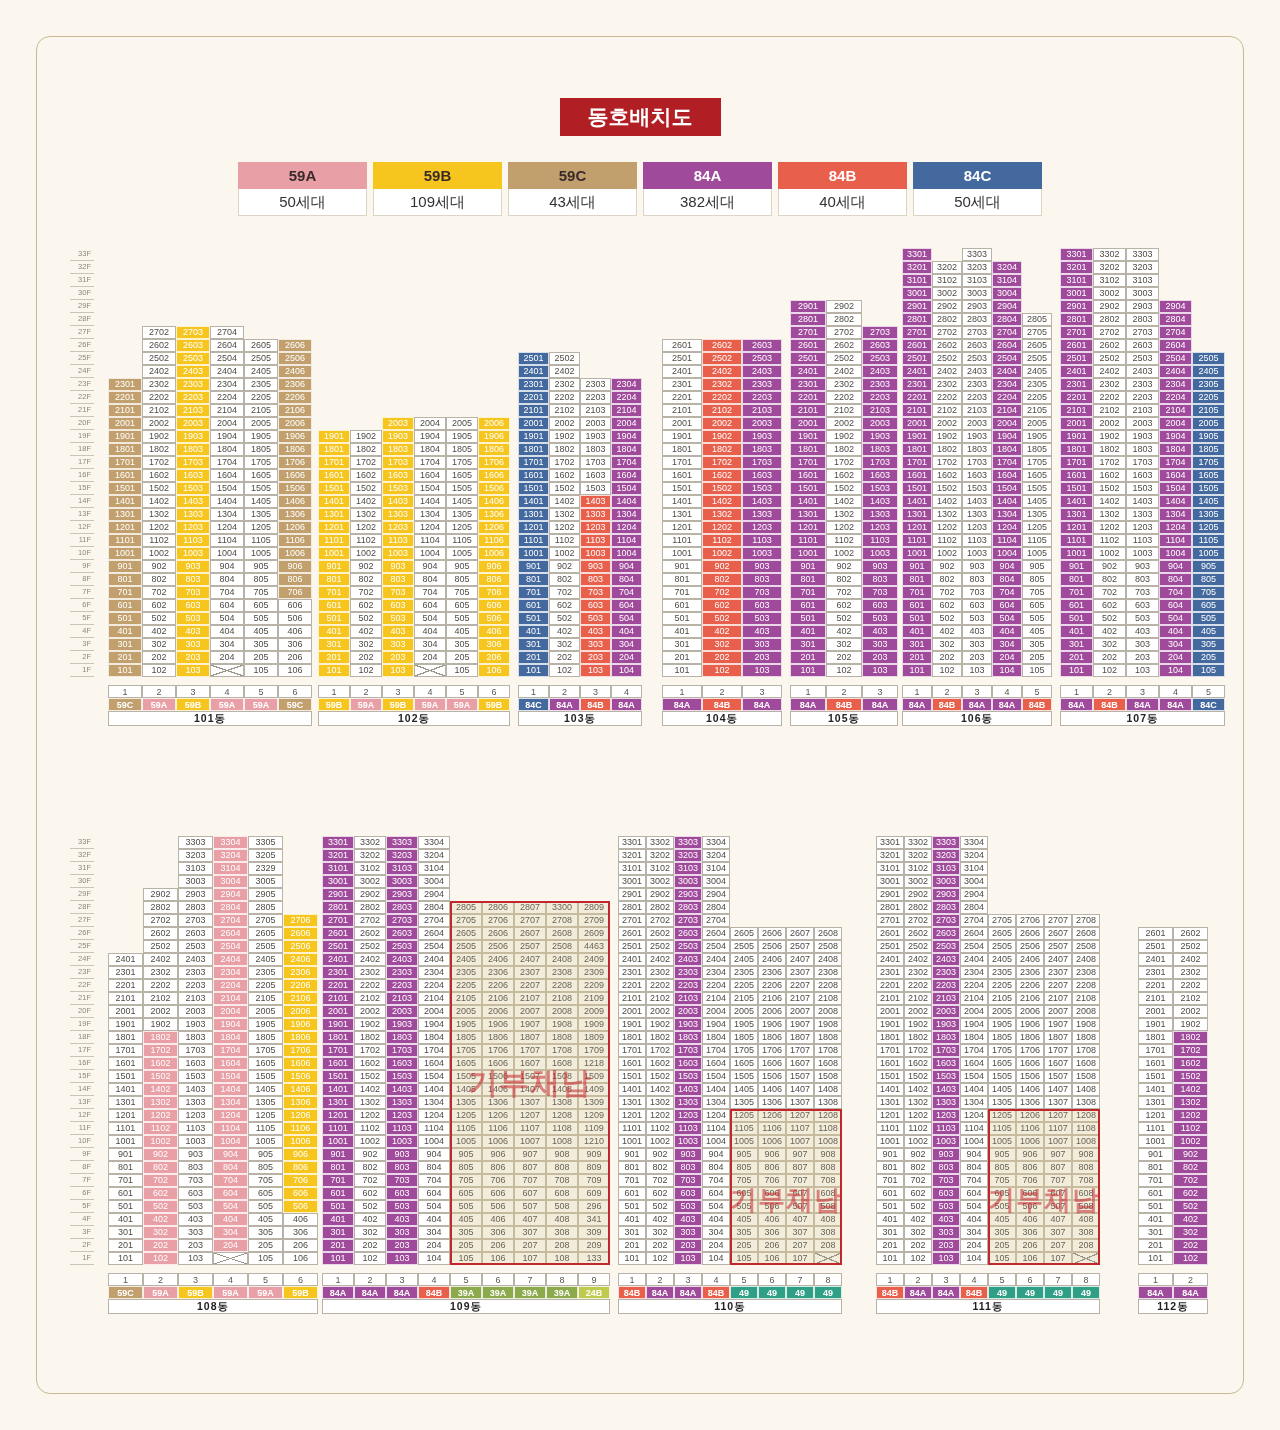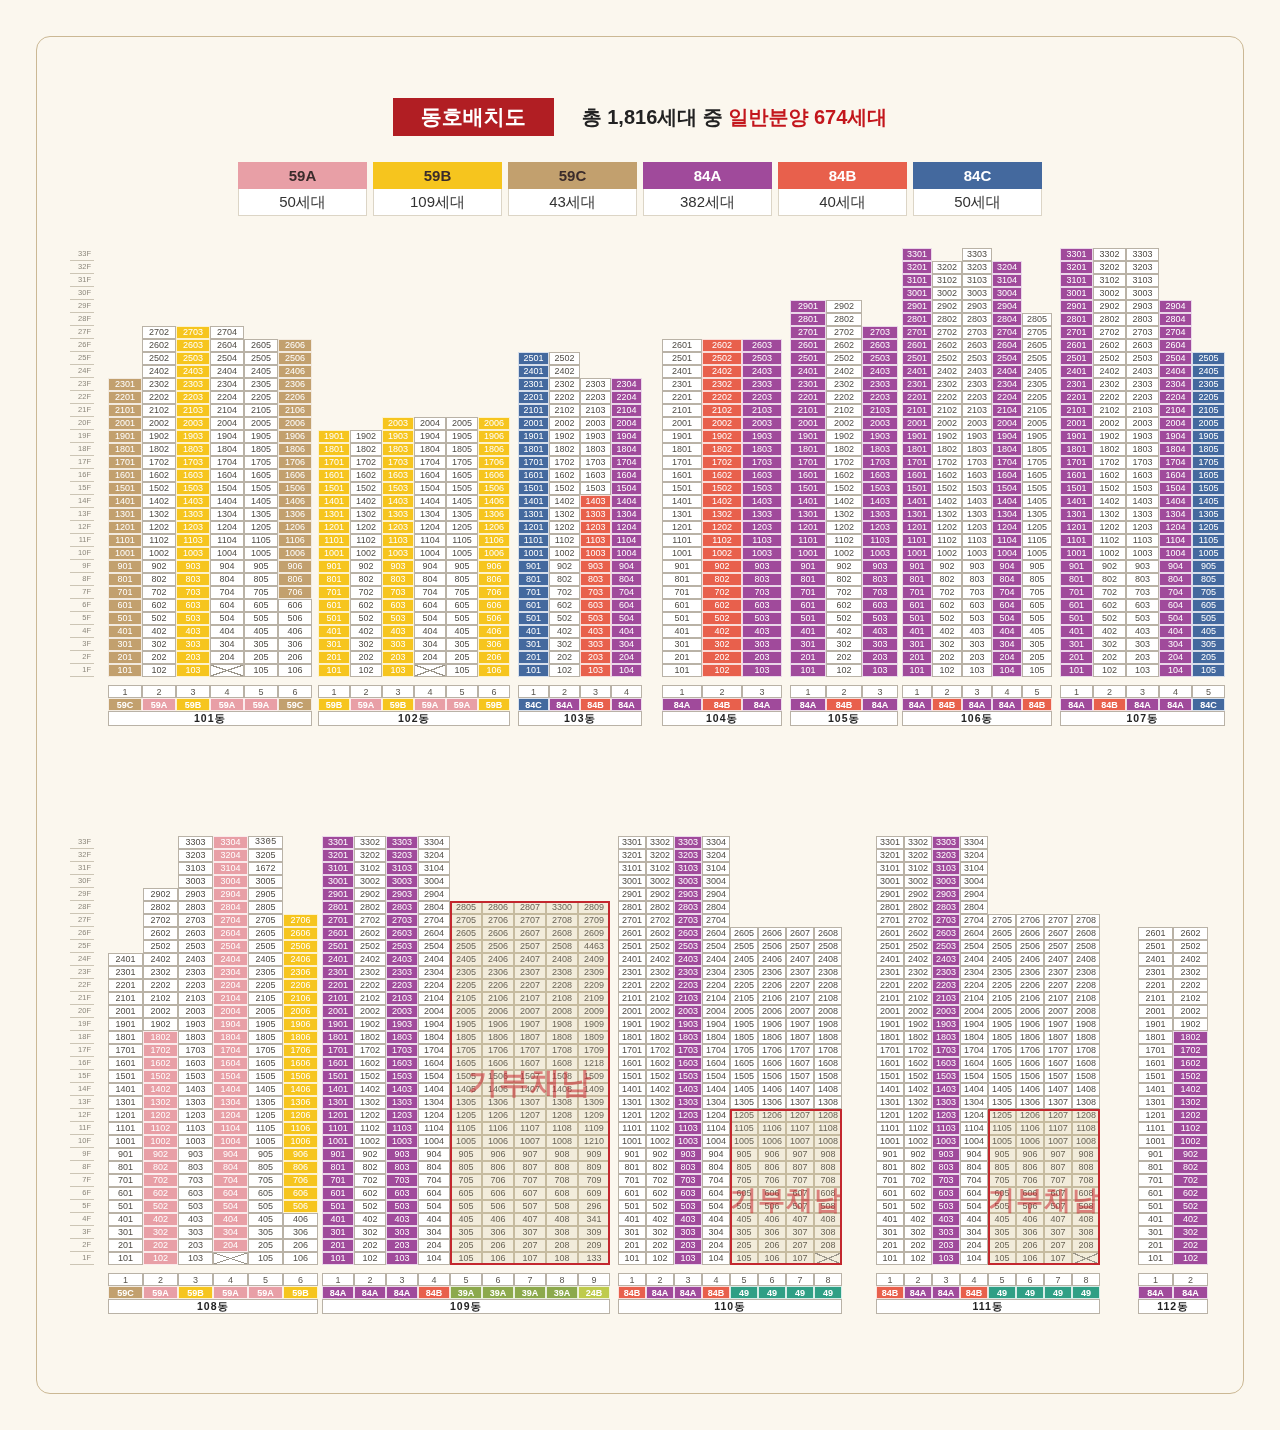--- a/index.html
+++ b/index.html
@@ -57,21 +57,20 @@
   .fname{box-sizing:border-box;height:15px;border:1px solid #B9B2A6;background:#fff;
     font-size:10.5px;font-weight:bold;color:#222;display:flex;align-items:center;justify-content:center;letter-spacing:1px;}
 </style>
 </head>
 <body>
 
 <div class="frame"></div>
 
 <div class="header">
   <div class="badge">동호배치도</div>
-  <div class="subtitle"><span>총 1,816세대 중 </span><span class="hl">일반분양 674세대</span></div>
 </div>
 
 <div class="legend">
     <div class="lg-item">
       <div class="lg-head" style="background: rgb(232, 159, 166); color: rgb(58, 43, 43);">59A</div>
       <div class="lg-body">50세대</div>
     </div>
     <div class="lg-item">
       <div class="lg-head" style="background: rgb(246, 197, 30); color: rgb(58, 43, 43);">59B</div>
       <div class="lg-body">109세대</div>
@@ -1268,23 +1267,23 @@
         <div class="cell sale" style="grid-area: 24 / 4; background: rgb(232, 159, 166);">1004</div>
         <div class="cell sale" style="grid-area: 25 / 4; background: rgb(232, 159, 166);">904</div>
         <div class="cell sale" style="grid-area: 26 / 4; background: rgb(232, 159, 166);">804</div>
         <div class="cell sale" style="grid-area: 27 / 4; background: rgb(232, 159, 166);">704</div>
         <div class="cell sale" style="grid-area: 28 / 4; background: rgb(232, 159, 166);">604</div>
         <div class="cell sale" style="grid-area: 29 / 4; background: rgb(232, 159, 166);">504</div>
         <div class="cell sale" style="grid-area: 30 / 4; background: rgb(232, 159, 166);">404</div>
         <div class="cell sale" style="grid-area: 31 / 4; background: rgb(232, 159, 166);">304</div>
         <div class="cell sale" style="grid-area: 32 / 4; background: rgb(232, 159, 166);">204</div>
         <div class="cell crossed" style="grid-area: 33 / 4;"></div>
-        <div class="cell" style="grid-area: 1 / 5; font-family: Liberation Mono, monospace;">3305</div>
+        <div class="cell" style="grid-area: 1 / 5;">3305</div>
         <div class="cell" style="grid-area: 2 / 5;">3205</div>
-        <div class="cell" style="grid-area: 3 / 5;">1672</div>
+        <div class="cell" style="grid-area: 3 / 5;">2329</div>
         <div class="cell" style="grid-area: 4 / 5;">3005</div>
         <div class="cell" style="grid-area: 5 / 5;">2905</div>
         <div class="cell" style="grid-area: 6 / 5;">2805</div>
         <div class="cell" style="grid-area: 7 / 5;">2705</div>
         <div class="cell" style="grid-area: 8 / 5;">2605</div>
         <div class="cell" style="grid-area: 9 / 5;">2505</div>
         <div class="cell" style="grid-area: 10 / 5;">2405</div>
         <div class="cell" style="grid-area: 11 / 5;">2305</div>
         <div class="cell" style="grid-area: 12 / 5;">2205</div>
         <div class="cell" style="grid-area: 13 / 5;">2105</div>

